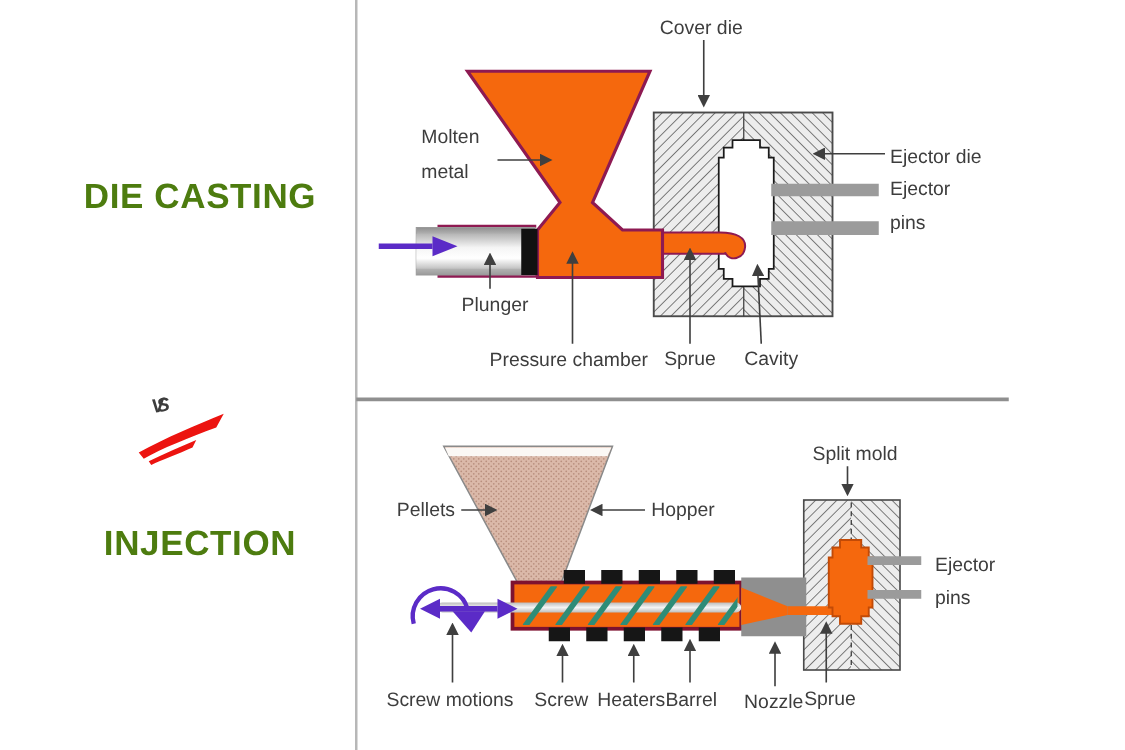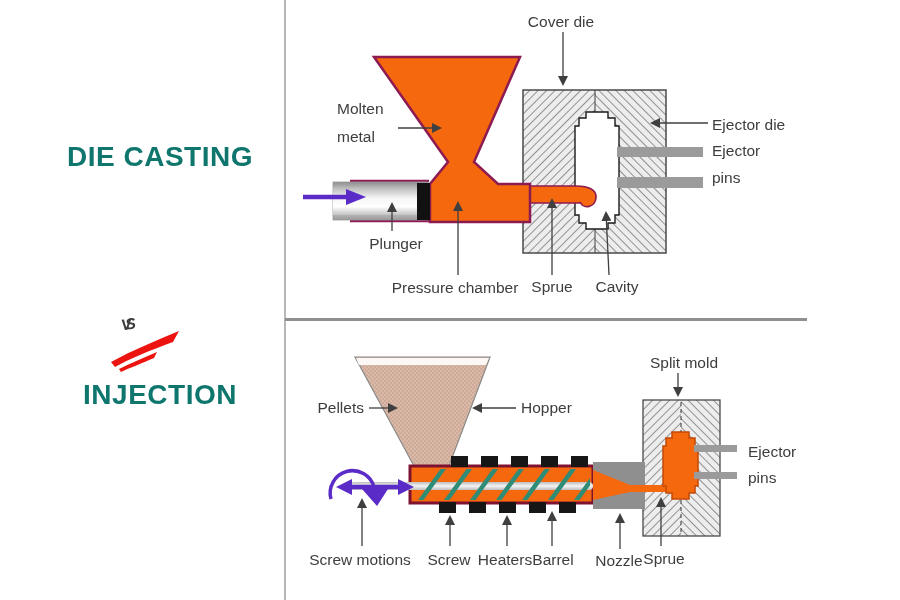--- a/index.html
+++ b/index.html
@@ -1,22 +1,22 @@
 <!DOCTYPE html>
 <html><head>
 <meta charset="utf-8">
 <style>
   html,body{margin:0;padding:0;}
   body{width:900px;height:600px;background:#ffffff;position:relative;overflow:hidden;
        font-family:"Liberation Sans",sans-serif;}
   .left-col{position:absolute;left:0;top:0;width:285px;height:600px;}
-  .red-title{position:absolute;left:0;width:320px;text-align:center;color:#0f766e;
+  .red-title{position:absolute;left:0;width:320px;text-align:center;color:#4d7c0f;
              font-weight:bold;font-size:28px;letter-spacing:.5px;line-height:38px;}
   #title-top{top:138px;}
-  #title-bottom{top:376px;}
+  #title-bottom{top:416px;}
   .v-border{position:absolute;left:284px;top:0;width:2px;height:600px;background:#b7b7b7;}
   .h-divider{position:absolute;left:285px;top:318px;width:522px;height:3px;background:#8f8f8f;}
   .diagram{position:absolute;}
   #top-svg{left:285px;top:0;}
   #bottom-svg{left:285px;top:321px;}
   svg text{font-family:"Liberation Sans",sans-serif;font-size:15.5px;fill:#3d3d3d;}
   #vs-svg{position:absolute;left:105px;top:236px;}
 </style>
 </head>
 <body>

